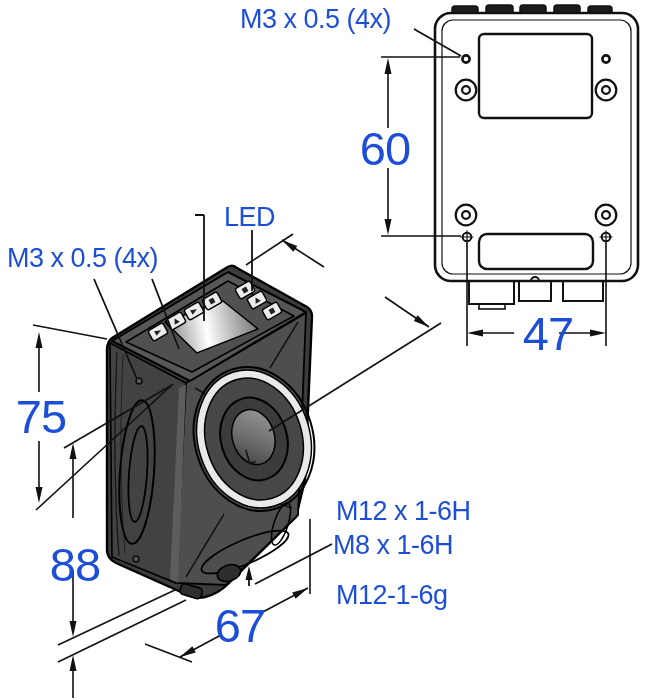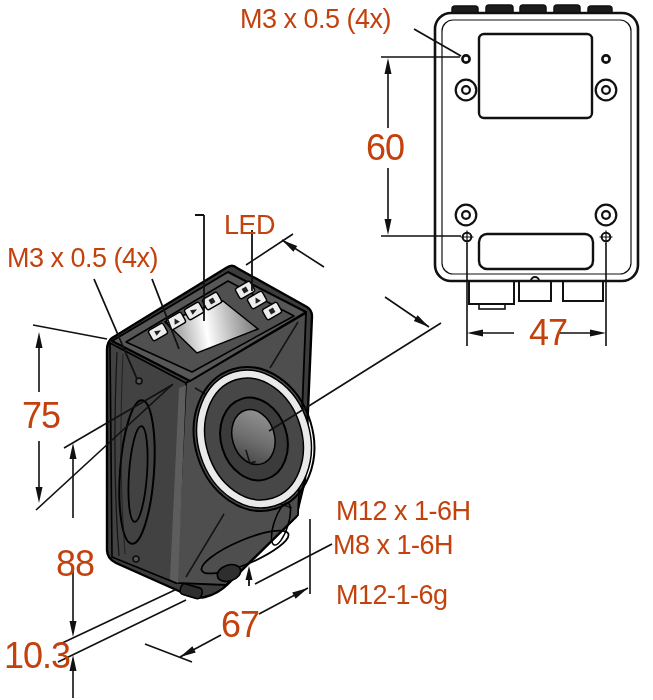--- a/index.html
+++ b/index.html
@@ -1,21 +1,21 @@
 <!DOCTYPE html>
 <html><head>
 <meta charset="utf-8">
 <style>
   html,body{margin:0;padding:0;background:#ffffff;}
   .stage{position:relative;width:653px;height:700px;background:#ffffff;overflow:hidden;
          font-family:"Liberation Sans", sans-serif;}
   .stage svg{position:absolute;left:0;top:0;}
-  .lbl{position:absolute;color:#c2410c;white-space:nowrap;line-height:1;}
+  .lbl{position:absolute;color:#1d4ed8;white-space:nowrap;line-height:1;}
   .cap{font-size:27px;letter-spacing:-0.5px;}
-  .num{font-size:36px;letter-spacing:-1px;transform:translate(-50%,-50%);}
+  .num{font-size:47px;letter-spacing:-1px;transform:translate(-50%,-50%);}
   .num-r{font-size:36px;letter-spacing:-1px;transform:translate(-100%,-50%);}
 </style>
 </head>
 <body>
 
 <div class="stage">
 <svg width="653" height="700" viewBox="0 0 653 700">
   <defs>
     <linearGradient id="dispGrad" gradientUnits="userSpaceOnUse" x1="168" y1="340" x2="255" y2="325">
       <stop offset="0" stop-color="#858585"></stop>
@@ -206,25 +206,24 @@
 
     <path d="M252,230 V291" stroke-width="1.8"></path>
 
     <path d="M332,544 L255,584 M249,586 V578" stroke-width="1.8"></path>
     <path d="M249,566 L245.5,580 L252.5,580 Z" fill="#111" stroke="none"></path>
   </g>
 </svg>
 
 <div class="lbl cap" style="left:240px;top:6px;">M3 x 0.5 (4x)</div>
 <div class="lbl cap" style="left:7px;top:245px;">M3 x 0.5 (4x)</div>
-<div class="lbl cap" style="left:224px;top:212px;">LED</div>
+<div class="lbl cap" style="left:224px;top:204px;">LED</div>
 
 <div class="lbl num" style="left:385px;top:148px;">60</div>
 <div class="lbl num" style="left:548px;top:333px;">47</div>
 <div class="lbl num" style="left:41px;top:416px;">75</div>
 <div class="lbl num" style="left:75px;top:564px;">88</div>
-<div class="lbl num-r" style="left:70px;top:656px;">10.3</div>
 <div class="lbl num" style="left:240px;top:625px;">67</div>
 
 <div class="lbl cap" style="left:336px;top:498px;">M12 x 1-6H</div>
 <div class="lbl cap" style="left:333px;top:532px;">M8 x 1-6H</div>
 <div class="lbl cap" style="left:336px;top:550px;margin-top:32px;">M12-1-6g</div>
 </div>
 
 </body></html>

